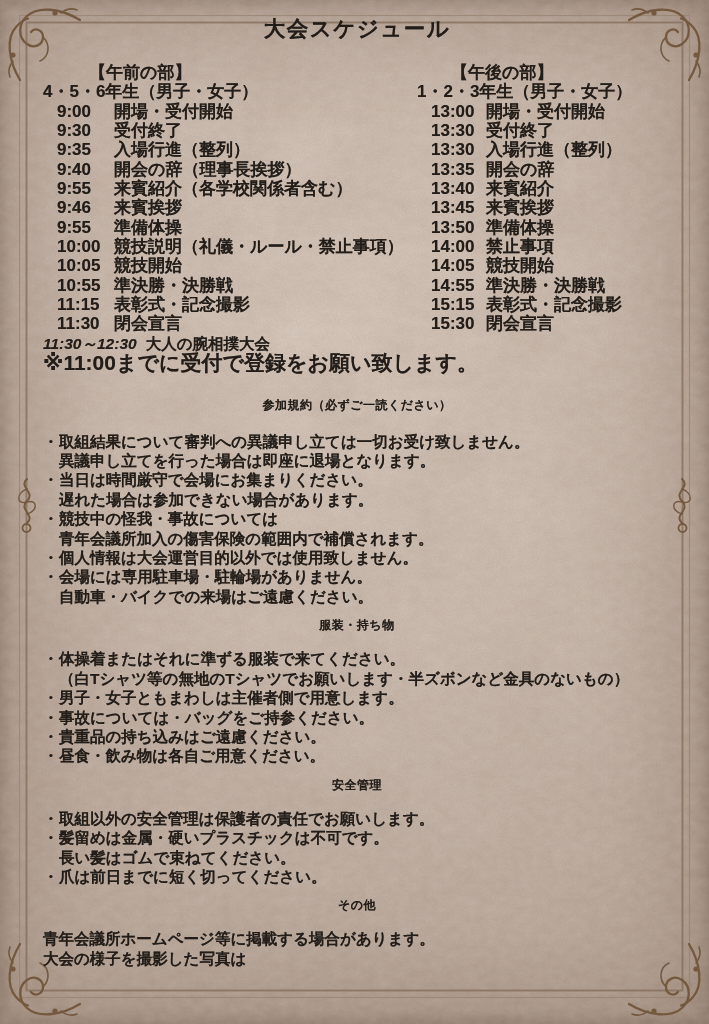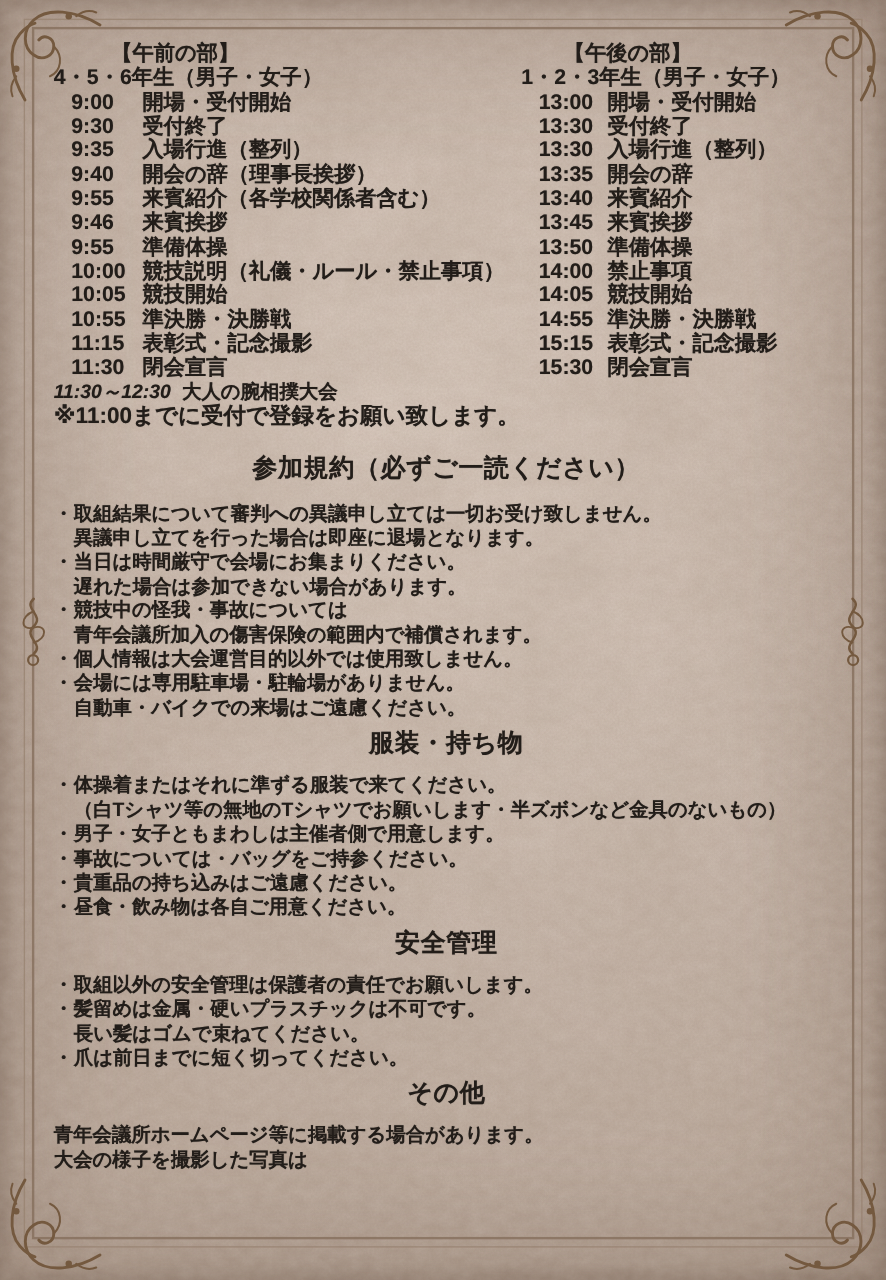--- a/index.html
+++ b/index.html
@@ -24,22 +24,22 @@
   .sched{display:flex;margin-top:19px;font-size:17px;line-height:19.35px;}
   .colL{width:374px;flex:none;}
   .colR{flex:1;min-width:0;}
   .colL .chead{padding-left:46px;}
   .colR .chead{padding-left:34px;}
   .srow{display:flex;white-space:nowrap;margin-left:14px;}
   .stime{flex:none;width:57px;}
   .colR .stime{width:55px;}
   .extra{font-size:15.5px;line-height:19.4px;white-space:nowrap;}
   .xtime{margin-right:9px;font-style:italic;}
-  .snote{font-size:18px;line-height:19.4px;}
-  .shead{font-size:20px;line-height:27px;text-align:center;margin:6px 0 10px;letter-spacing:.5px;}
+  .snote{font-size:21px;line-height:19.4px;}
+  .shead{font-size:12px;line-height:27px;text-align:center;margin:6px 0 10px;letter-spacing:.5px;}
   #sections .shead:first-child{margin-top:19px;margin-bottom:13px;}
   .sline{font-size:15.5px;line-height:19.4px;white-space:nowrap;}
   .sline.bullet{display:flex;}
   .bdot{flex:none;width:16px;}
   .sline.cont{padding-left:16px;}
   .sline.plain{padding-left:0;}
 </style>
 </head>
 <body>
 
@@ -87,20 +87,21 @@
     <use href="#corner-flourish"></use>
     <use href="#corner-flourish" transform="translate(709,0) scale(-1,1)"></use>
     <use href="#corner-flourish" transform="translate(0,1024) scale(1,-1)"></use>
     <use href="#corner-flourish" transform="translate(709,1024) scale(-1,-1)"></use>
     <use href="#side-knot" transform="translate(0,505)"></use>
     <use href="#side-knot" transform="translate(709,505) scale(-1,1)"></use>
   </svg>
 
   <div class="content">
 
+    <div class="title">大会スケジュール</div>
 
     <div class="sched">
       <div class="col colL">
         <div class="chead">【午前の部】</div>
         <div class="cgrade">4・5・6年生（男子・女子）</div>
         <div class="rows">
             <div class="srow">
               <span class="stime">9:00</span>
               <span class="sevent">開場・受付開始</span>
             </div>

